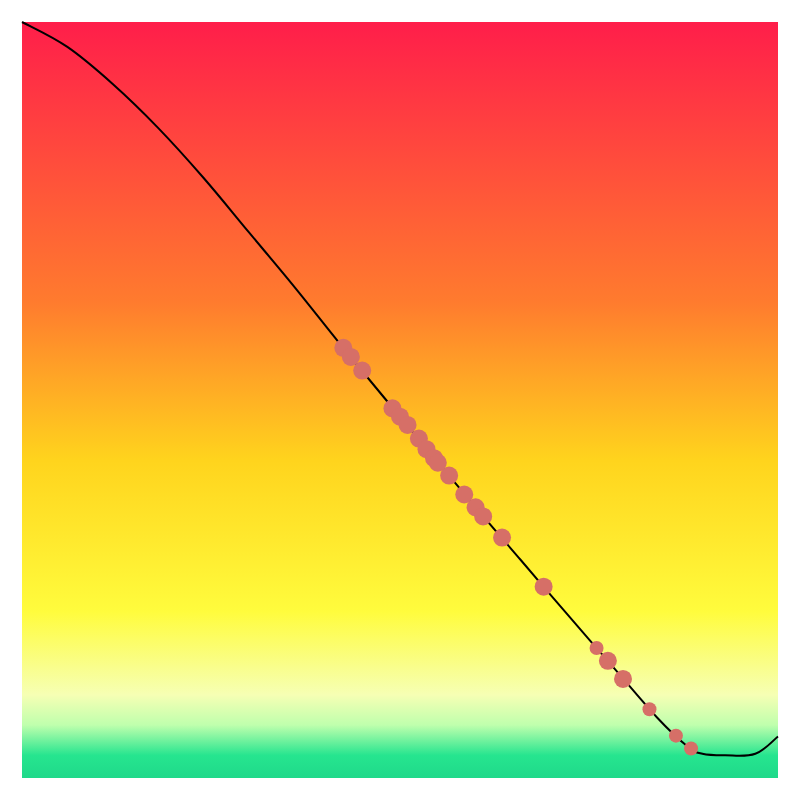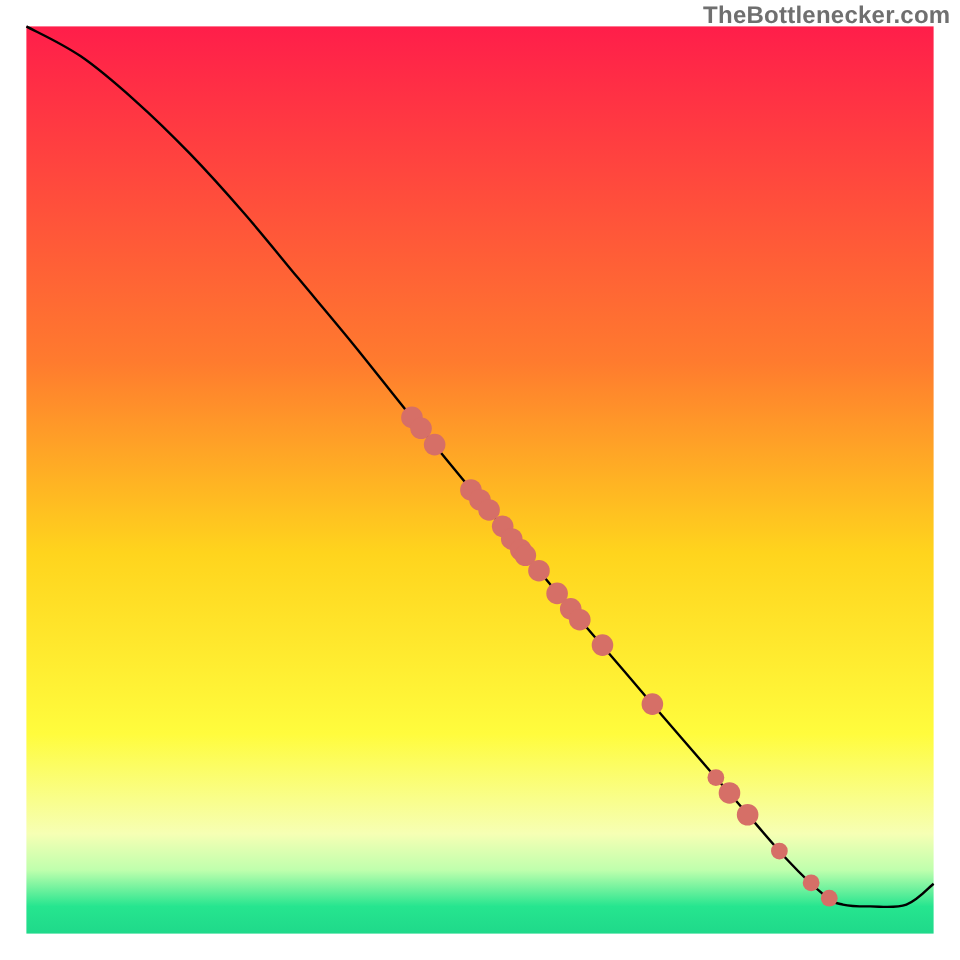--- a/index.html
+++ b/index.html
@@ -68,14 +68,13 @@
         <circle cx="502.06" cy="537.592" r="9" fill="#d66f67"></circle>
         <circle cx="543.64" cy="586.732" r="9" fill="#d66f67"></circle>
         <circle cx="596.5600000000001" cy="647.9680000000001" r="7" fill="#d66f67"></circle>
         <circle cx="607.9" cy="660.8199999999999" r="9" fill="#d66f67"></circle>
         <circle cx="623.02" cy="678.9639999999999" r="9" fill="#d66f67"></circle>
         <circle cx="649.48" cy="709.2040000000001" r="7" fill="#d66f67"></circle>
         <circle cx="675.9399999999999" cy="735.664" r="7" fill="#d66f67"></circle>
         <circle cx="691.0600000000001" cy="748.516" r="7" fill="#d66f67"></circle>
       </g>
   </svg>
-  <div class="attribution">TheBottlenecker.com</div>
 </div>
 
 </body></html>

